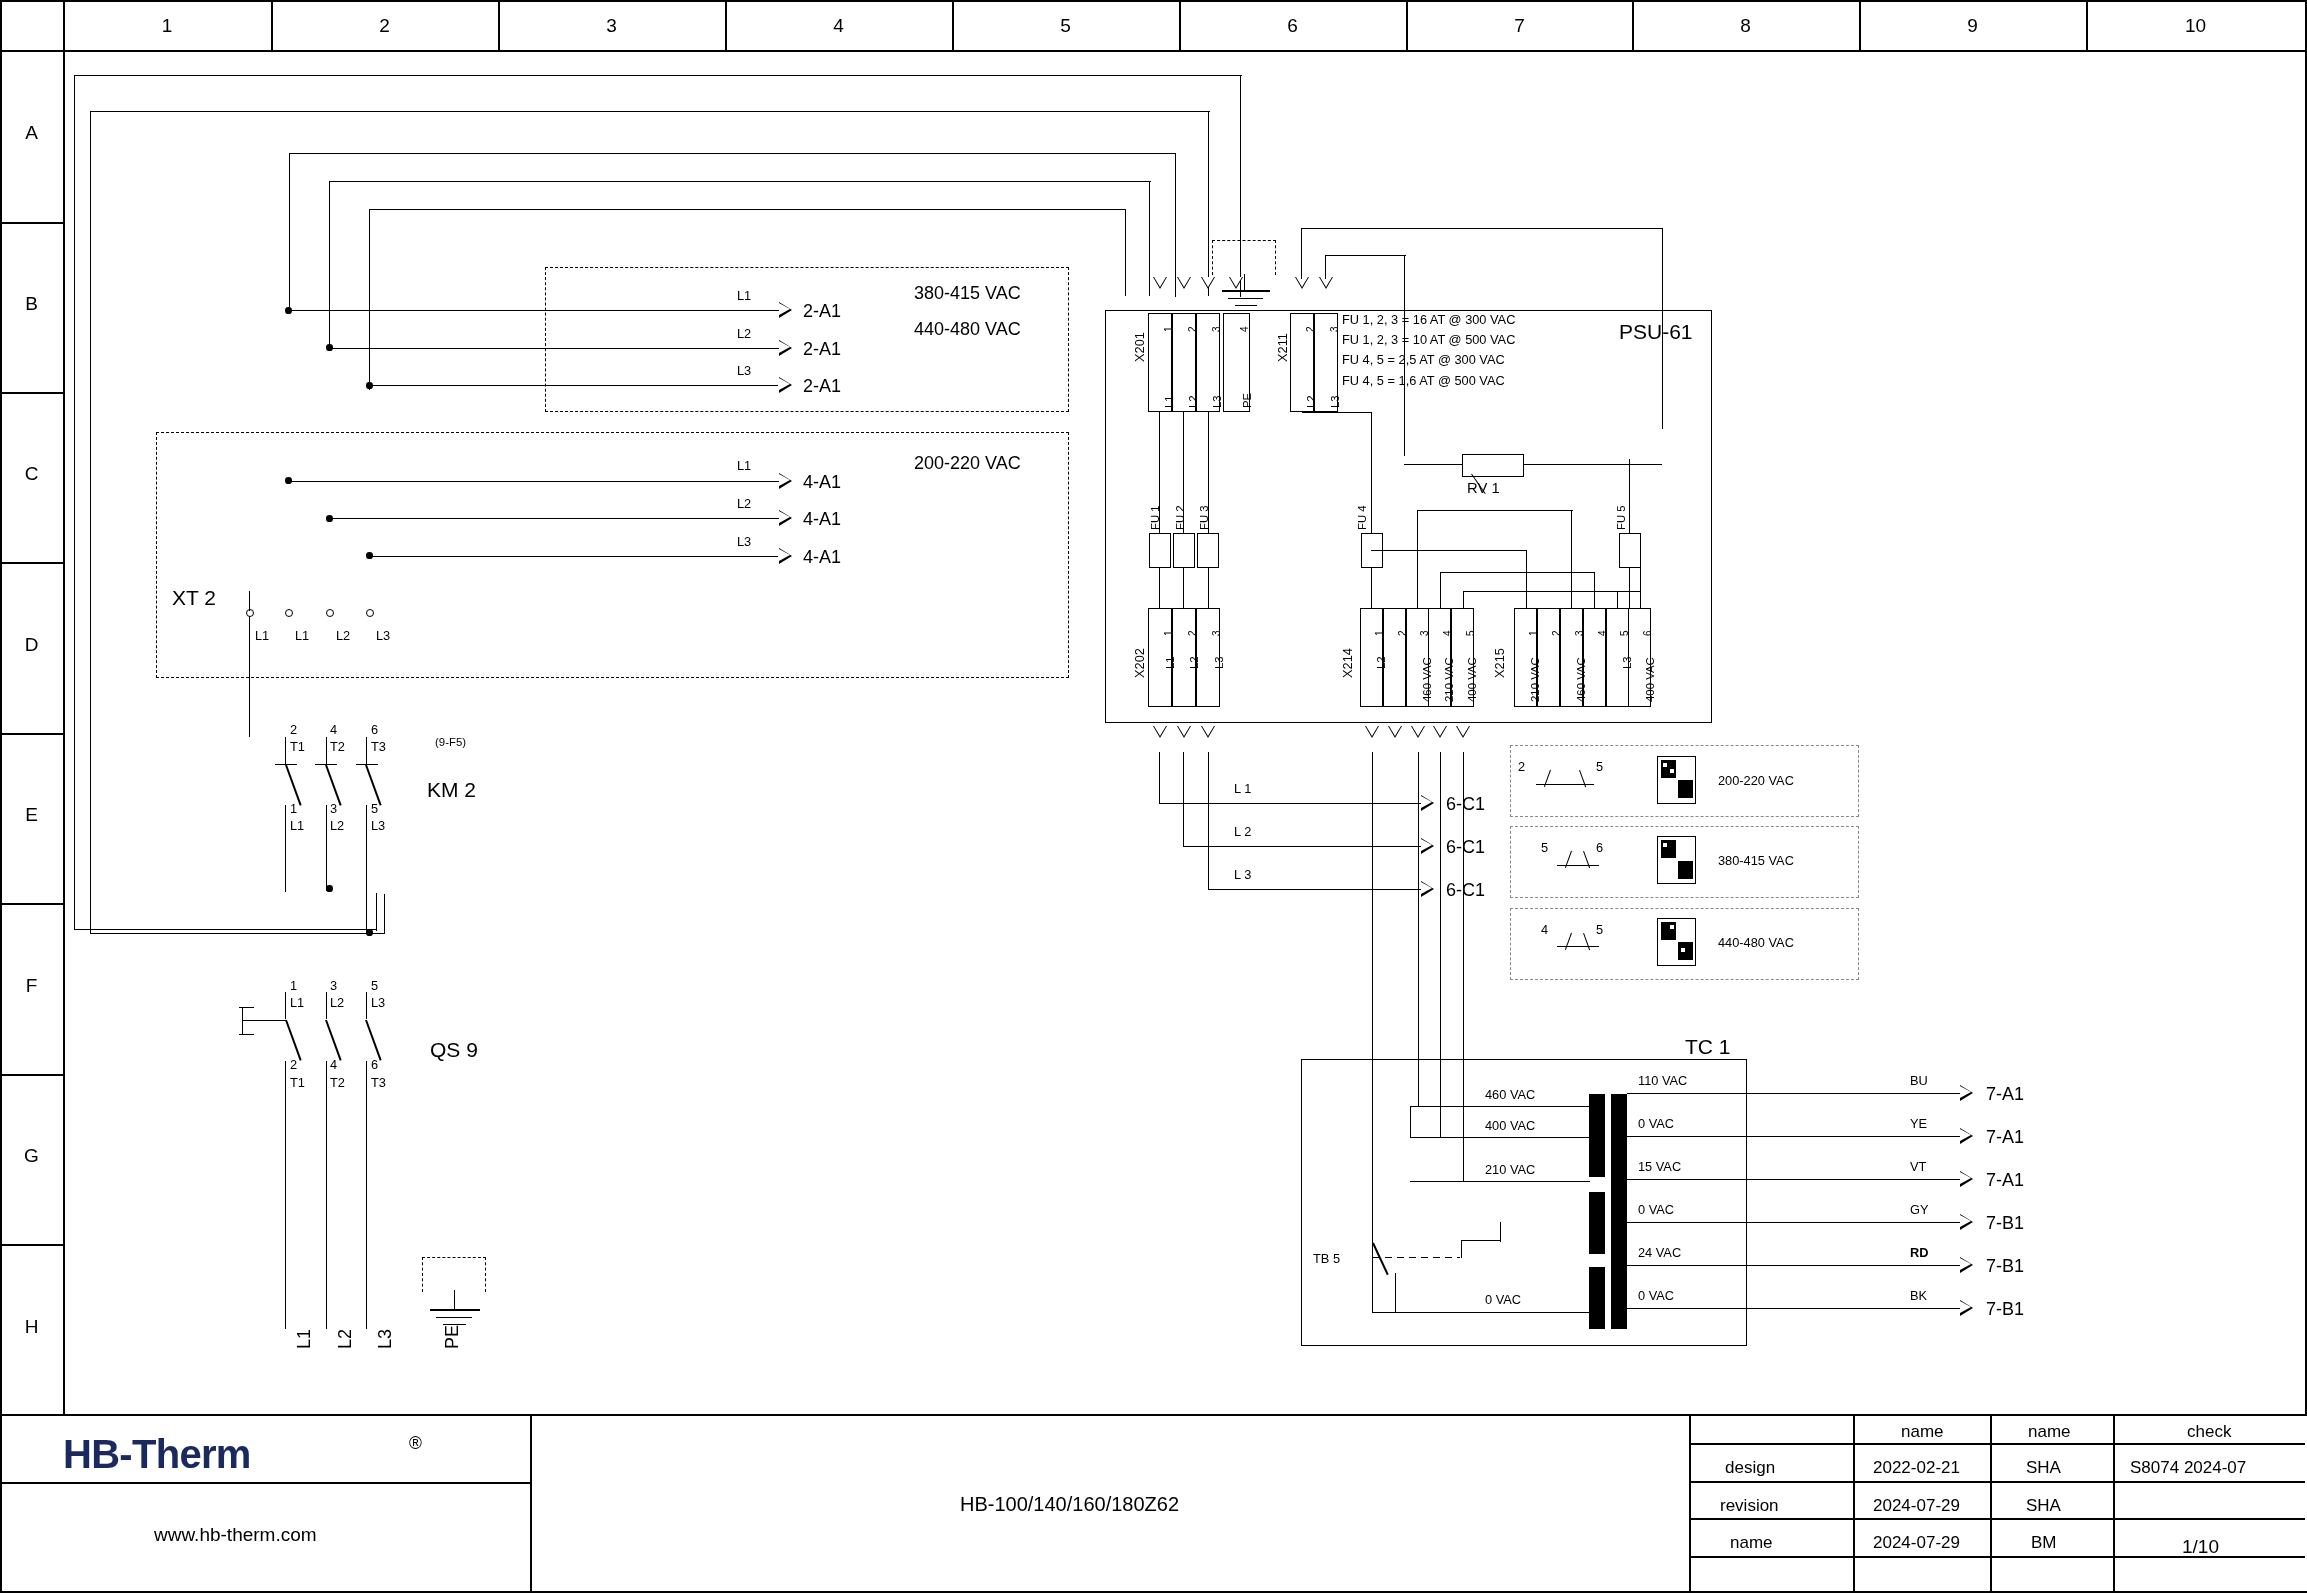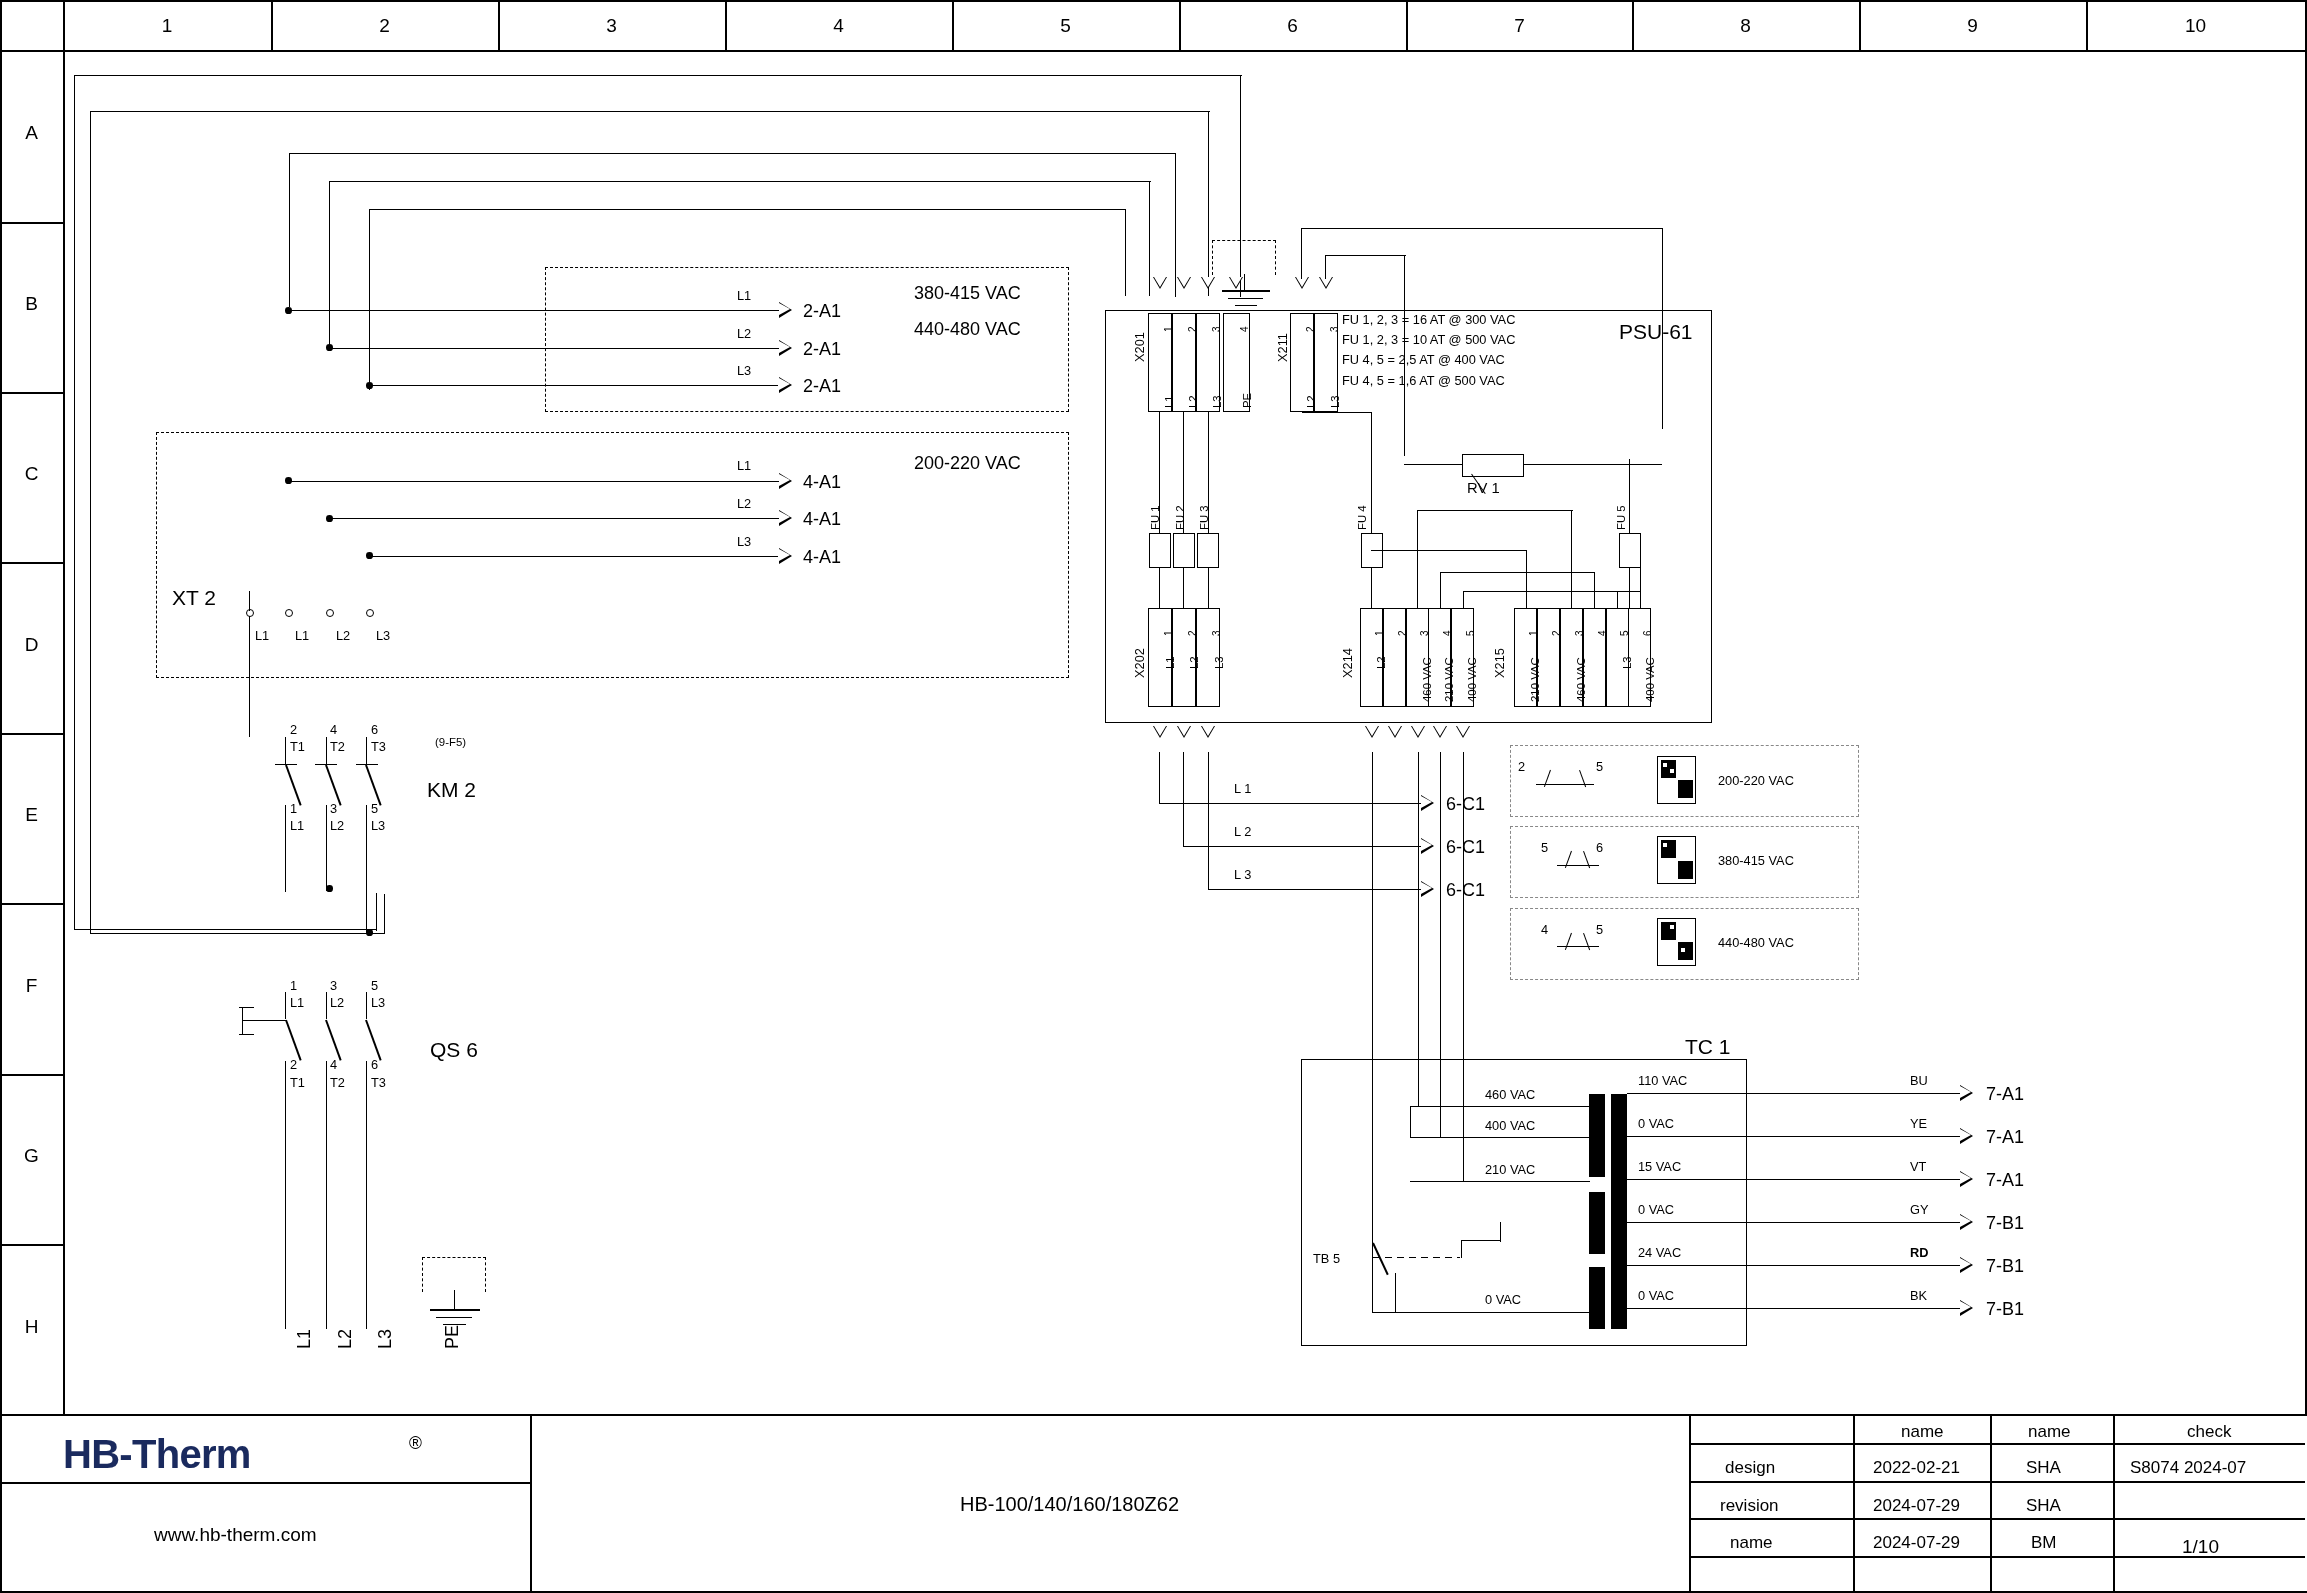--- a/index.html
+++ b/index.html
@@ -187,21 +187,21 @@
 
   <div class="ln v" style="left:366px;top:737px;height:27px;"></div>
   <div class="ln v" style="left:366px;top:805px;height:128px;"></div>
   <div class="ln h" style="left:356px;top:764px;width:21.5px;"></div>
   <div class="ln" style="left:365px;top:765px;width:2px;height:43px;transform-origin:top;transform:rotate(-20deg);"></div>
   <div class="t t18" style="left:371px;top:724px;">6</div>
   <div class="t t18" style="left:371px;top:741px;">T3</div>
   <div class="t t18" style="left:371px;top:803px;">5</div>
   <div class="t t18" style="left:371px;top:820px;">L3</div>
 
-  <div class="t t30" style="left:430px;top:1039px;">QS 6</div>
+  <div class="t t30" style="left:430px;top:1039px;">QS 9</div>
   <div class="ln v" style="left:285px;top:992px;height:27px;"></div>
   <div class="ln v" style="left:285px;top:1061px;height:268px;"></div>
   <div class="ln" style="left:285px;top:1020px;width:2px;height:43px;transform-origin:top;transform:rotate(-20deg);"></div>
   <div class="ln v" style="left:326px;top:992px;height:27px;"></div>
   <div class="ln v" style="left:326px;top:1061px;height:268px;"></div>
   <div class="ln" style="left:325px;top:1020px;width:2px;height:43px;transform-origin:top;transform:rotate(-20deg);"></div>
   <div class="ln v" style="left:366px;top:992px;height:27px;"></div>
   <div class="ln v" style="left:366px;top:1061px;height:268px;"></div>
   <div class="ln" style="left:365px;top:1020px;width:2px;height:43px;transform-origin:top;transform:rotate(-20deg);"></div>
   <div class="ln h" style="left:242px;top:1020px;width:44px;"></div>
@@ -235,21 +235,21 @@
   <div class="dash" style="left:1212px;top:240px;width:64px;height:35px;border-bottom:none;"></div>
   <div class="ln v" style="left:1244px;top:274px;height:16px;"></div>
   <div class="ln h3" style="left:1222px;top:290px;width:48px;"></div>
   <div class="ln h" style="left:1228px;top:298px;width:35px;"></div>
   <div class="ln h" style="left:1235px;top:305px;width:21.5px;"></div>
 
   <div class="box" style="left:1105px;top:310px;width:607px;height:413px;"></div>
   <div class="t t30" style="left:1619px;top:321px;">PSU-61</div>
   <div class="t t18" style="left:1342px;top:314px;">FU 1, 2, 3 = 16 AT @ 300 VAC</div>
   <div class="t t18" style="left:1342px;top:334px;">FU 1, 2, 3 = 10 AT @ 500 VAC</div>
-  <div class="t t18" style="left:1342px;top:354px;">FU 4, 5 = 2,5 AT @ 400 VAC</div>
+  <div class="t t18" style="left:1342px;top:354px;">FU 4, 5 = 2,5 AT @ 300 VAC</div>
   <div class="t t18" style="left:1342px;top:375px;">FU 4, 5 = 1,6 AT @ 500 VAC</div>
 
   <div class="t t18 rot" style="left:1134px;top:362px;">X201</div>
   <div class="term-box" style="left:1148px;top:313px;width:24px;height:99px;"></div>
   <div class="term-box" style="left:1172px;top:313px;width:24px;height:99px;"></div>
   <div class="term-box" style="left:1196px;top:313px;width:24px;height:99px;"></div>
   <div class="term-box" style="left:1223px;top:313px;width:27px;height:99px;"></div>
   <div class="t t14 rot" style="left:1164px;top:332px;">1</div>
   <div class="t t14 rot" style="left:1188px;top:332px;">2</div>
   <div class="t t14 rot" style="left:1212px;top:332px;">3</div>

